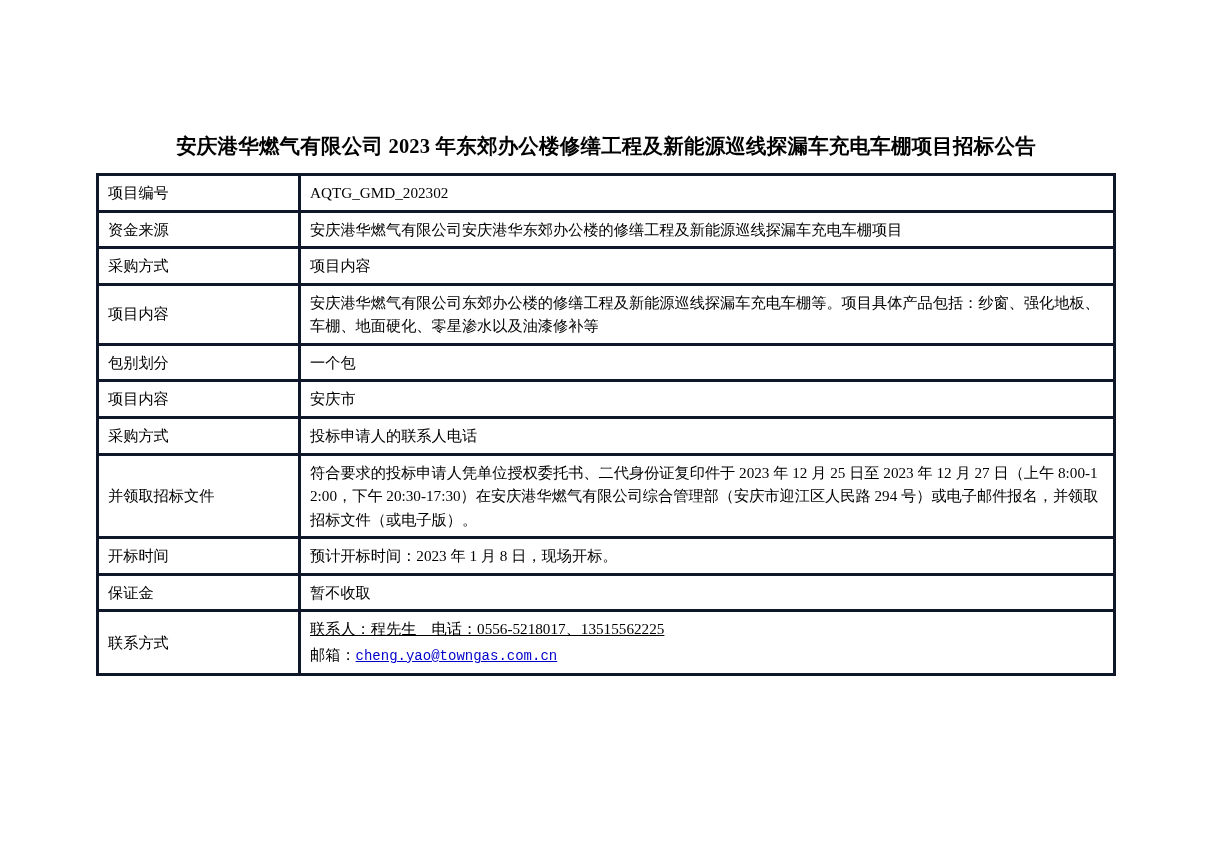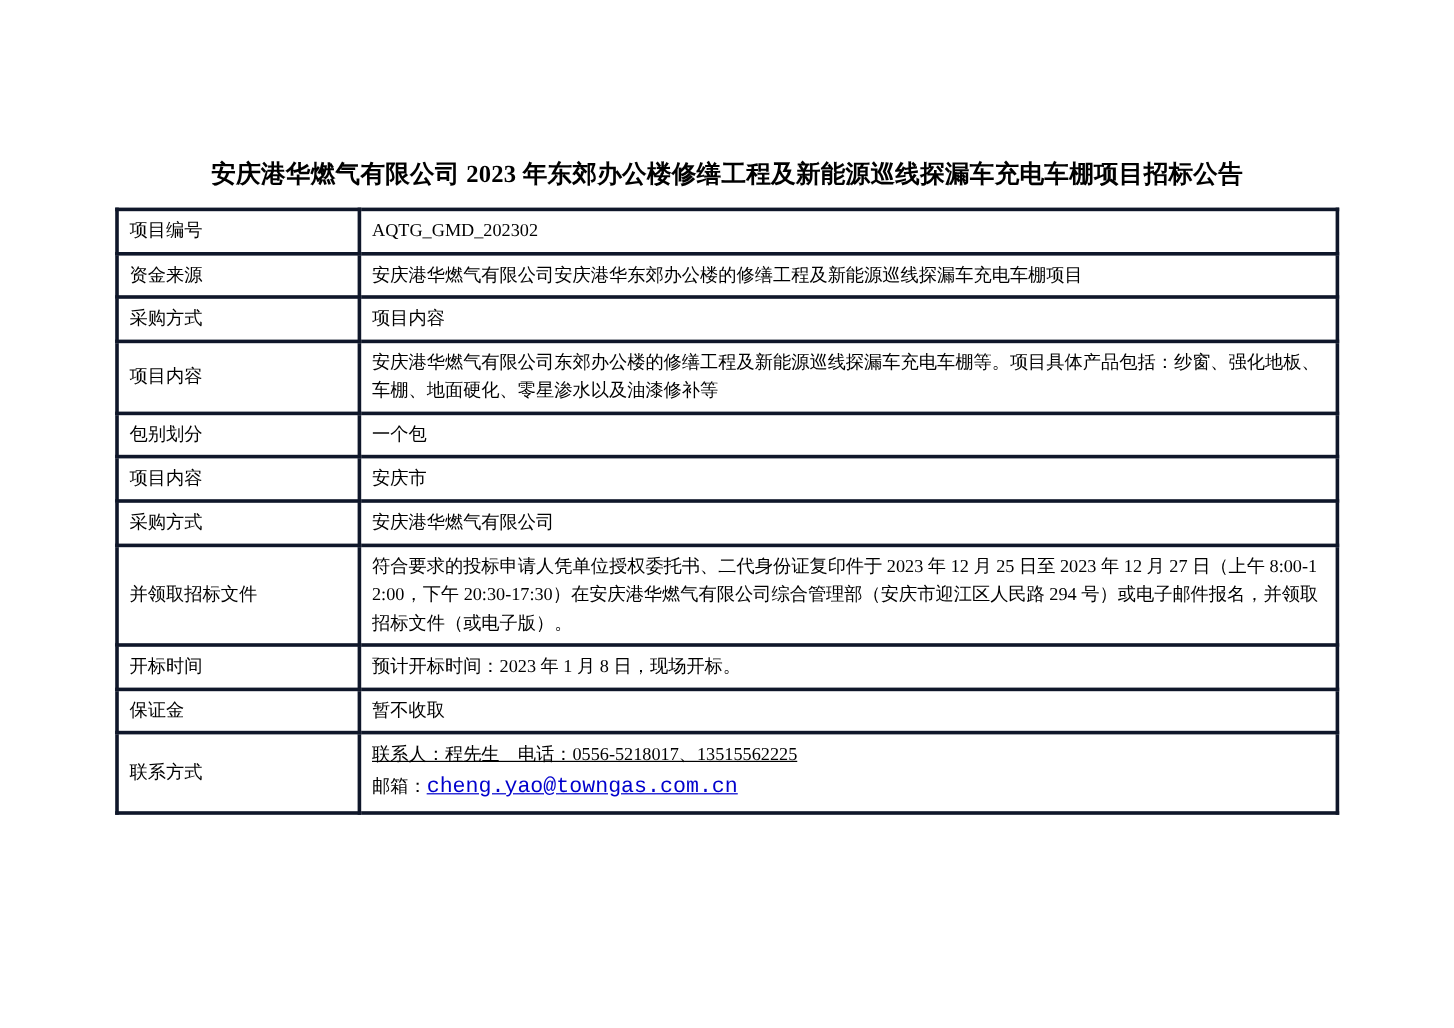--- a/index.html
+++ b/index.html
@@ -51,21 +51,21 @@
     width: 182px;
     padding-left: 11px;
   }
   td.value-cell {
     padding-left: 10px;
   }
   .email-link {
     color: #0000cc;
     text-decoration: underline;
     font-family: "Liberation Mono", "DejaVu Sans Mono", monospace;
-    font-size: 18px;
+    font-size: 14px;
   }
   .contact-line1 {
     display: block;
     text-decoration: underline;
   }
   .contact-line2 {
     display: block;
     margin-top: 2px;
   }
 </style>
@@ -97,21 +97,21 @@
       <tr>
         <td class="label-cell">包别划分</td>
         <td class="value-cell">一个包</td>
       </tr>
       <tr>
         <td class="label-cell">项目内容</td>
         <td class="value-cell">安庆市</td>
       </tr>
       <tr>
         <td class="label-cell">采购方式</td>
-        <td class="value-cell">安庆港华燃气有限公司</td>
+        <td class="value-cell">投标申请人的联系人电话</td>
       </tr>
       <tr>
         <td class="label-cell">并领取招标文件</td>
         <td class="value-cell">符合要求的投标申请人凭单位授权委托书、二代身份证复印件于 2023 年 12 月 25 日至 2023 年 12 月 27 日（上午 8:00-12:00，下午 20:30-17:30）在安庆港华燃气有限公司综合管理部（安庆市迎江区人民路 294 号）或电子邮件报名，并领取招标文件（或电子版）。</td>
       </tr>
       <tr>
         <td class="label-cell">开标时间</td>
         <td class="value-cell">预计开标时间：2023 年 1 月 8 日，现场开标。</td>
       </tr>
       <tr>

